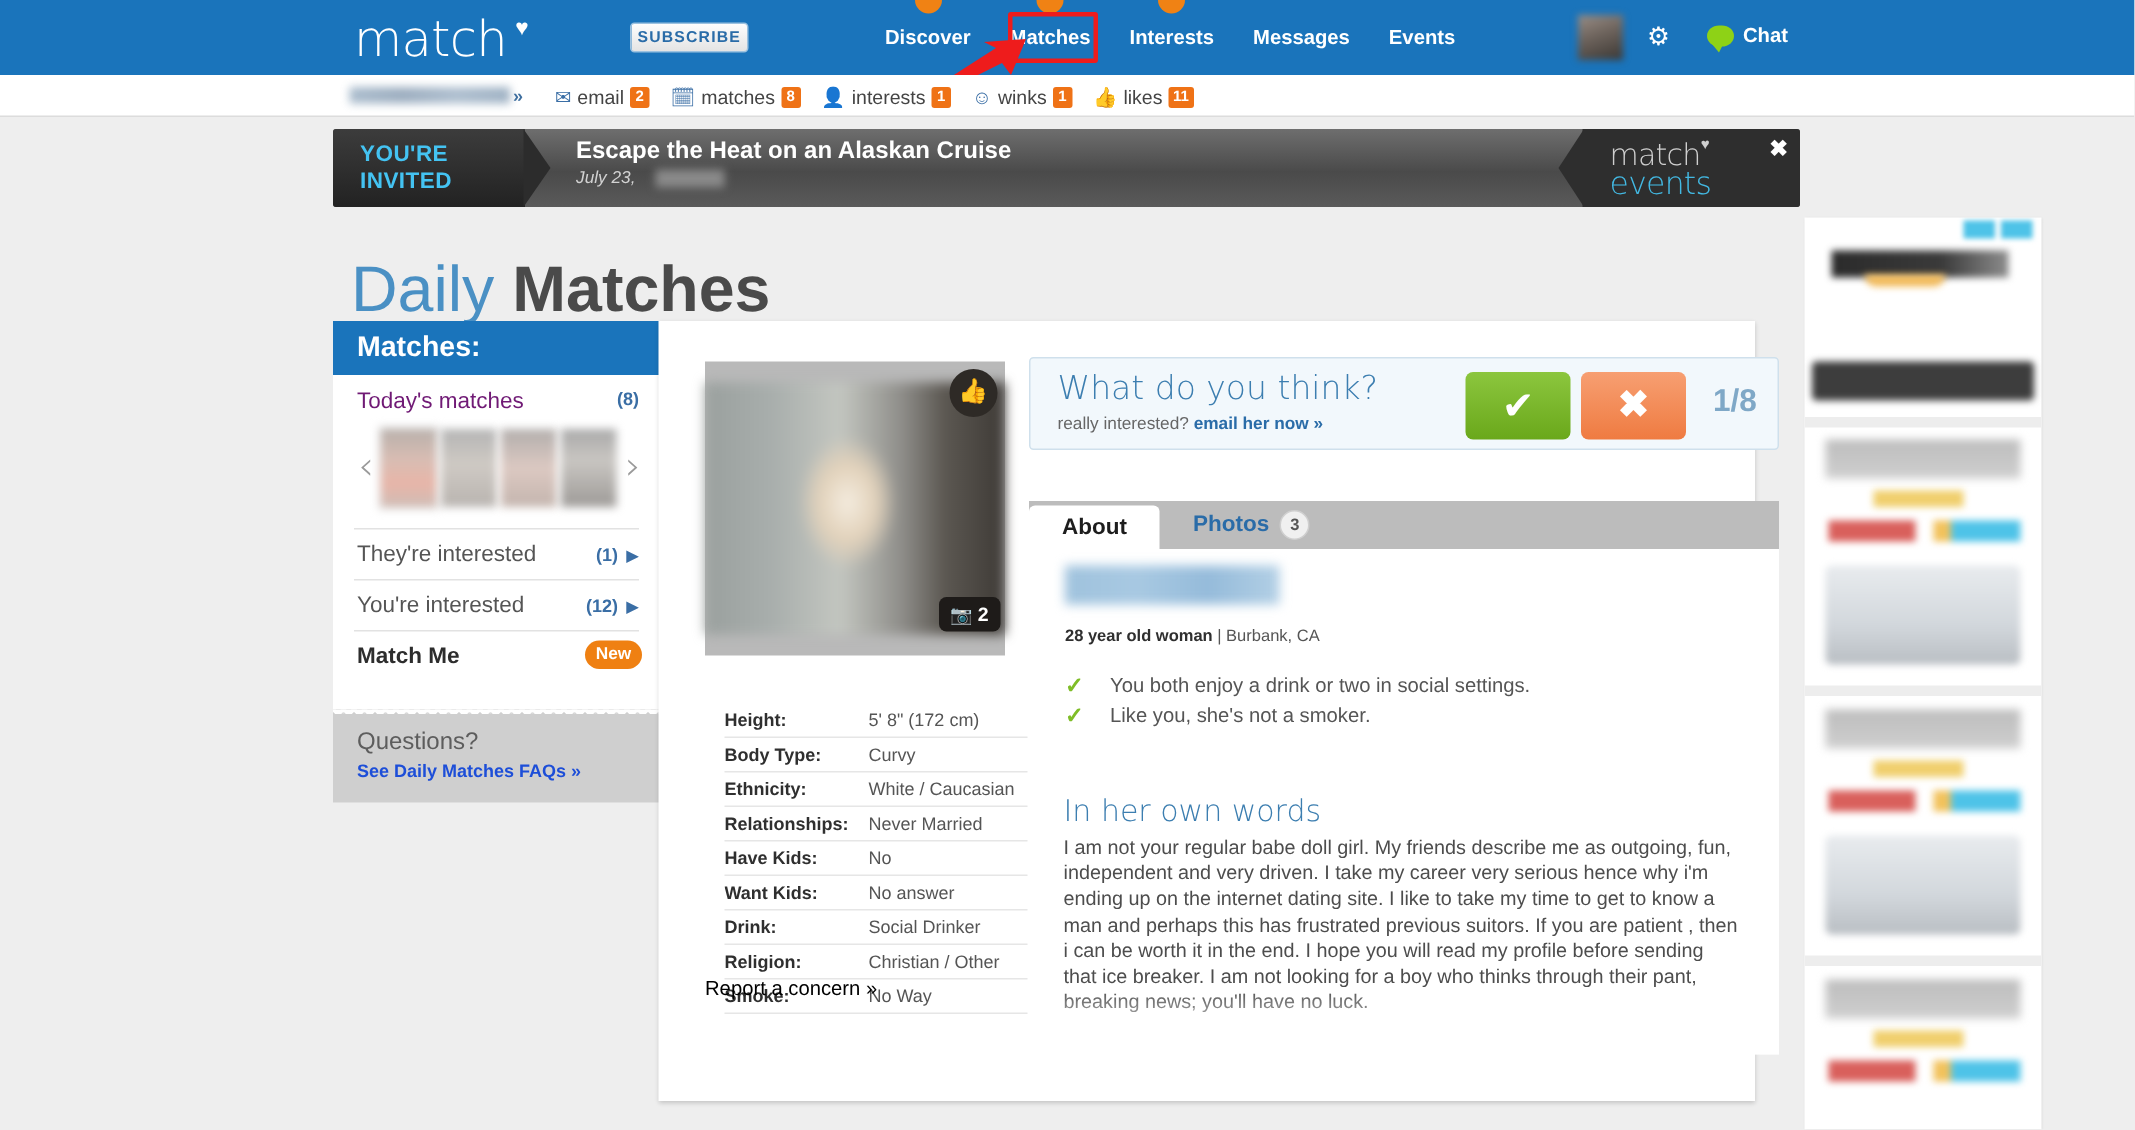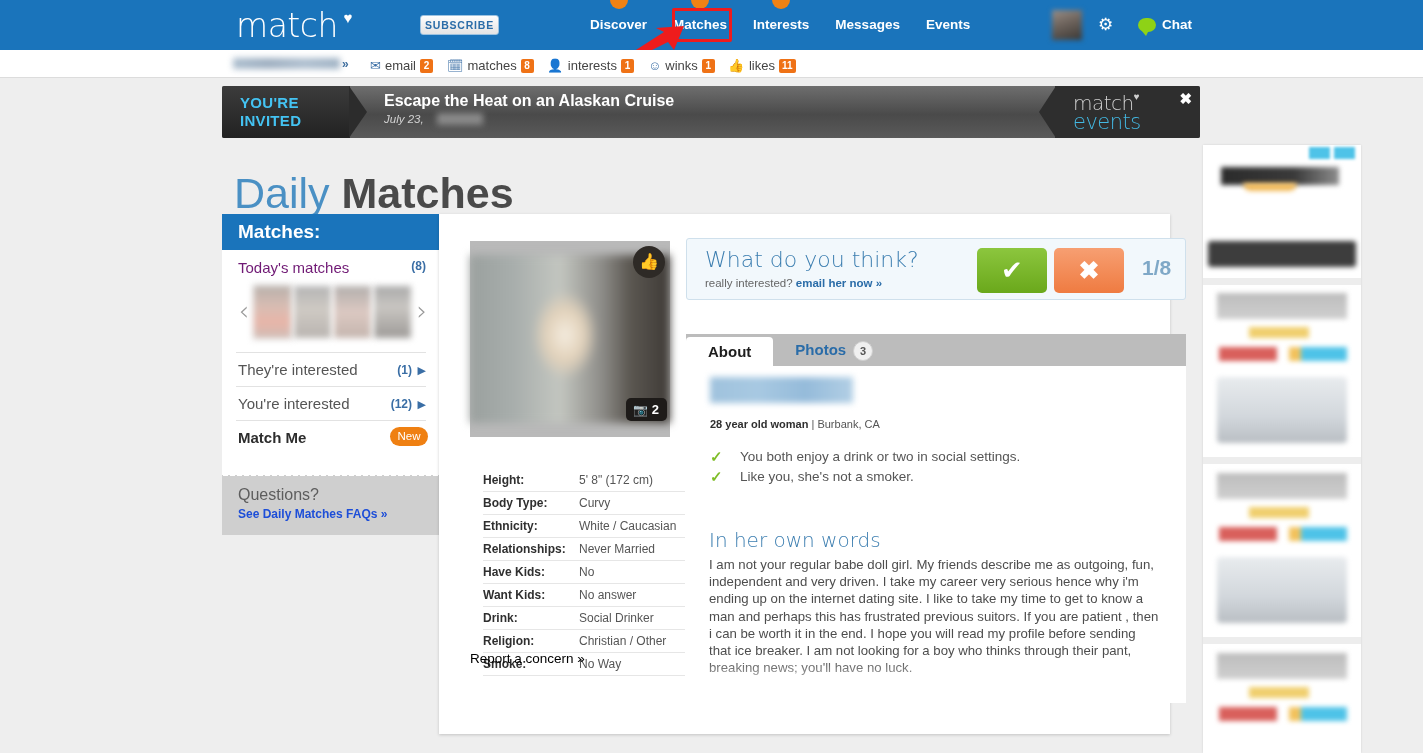--- a/index.html
+++ b/index.html
@@ -232,21 +232,21 @@
     position:absolute; right:14px; top:10px;
     color:#3a6ea5; font-size:12px; font-weight:bold;
   }
   .sb-row-caret{
     position:absolute; right:0; top:11px;
     color:#3a6ea5; font-size:11px;
   }
   .sb-new-badge{
     position:absolute; right:-2px; top:6px;
     width:38px; height:19px; border-radius:10px; background:#ef8012;
-    color:#fff; font-size:11.5px; font-weight:normal;
+    color:#fff; font-size:11.5px; font-weight:bold;
     text-align:center; line-height:19px;
   }
   .sb-gap{ height:16px; background:#fff; }
   .sb-zig{
     height:6px;
     background:
       linear-gradient(-45deg, #cfcfcf 4px, transparent 0) 0 3px,
       linear-gradient(45deg, #cfcfcf 4px, transparent 0) 0 3px;
     background-size:7px 7px; background-repeat:repeat-x;
     background-color:#fff;

